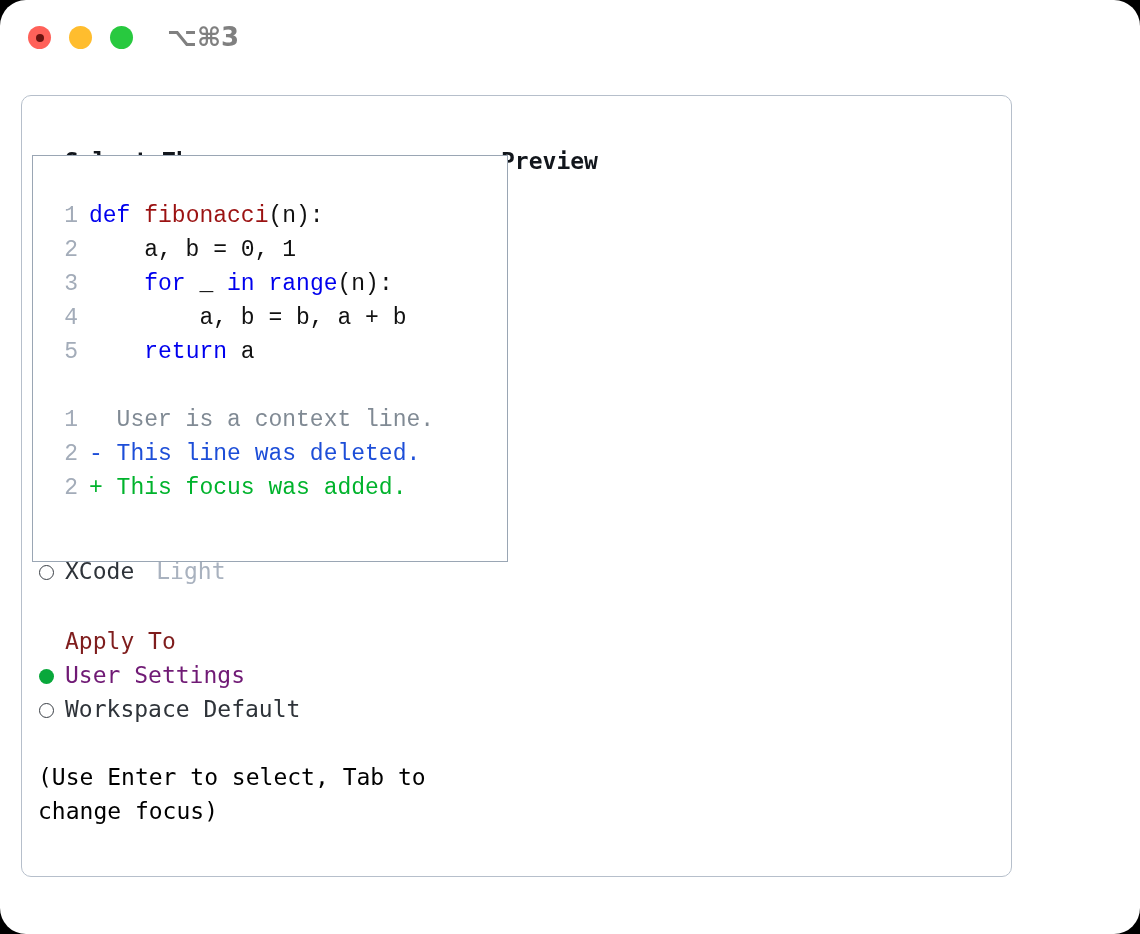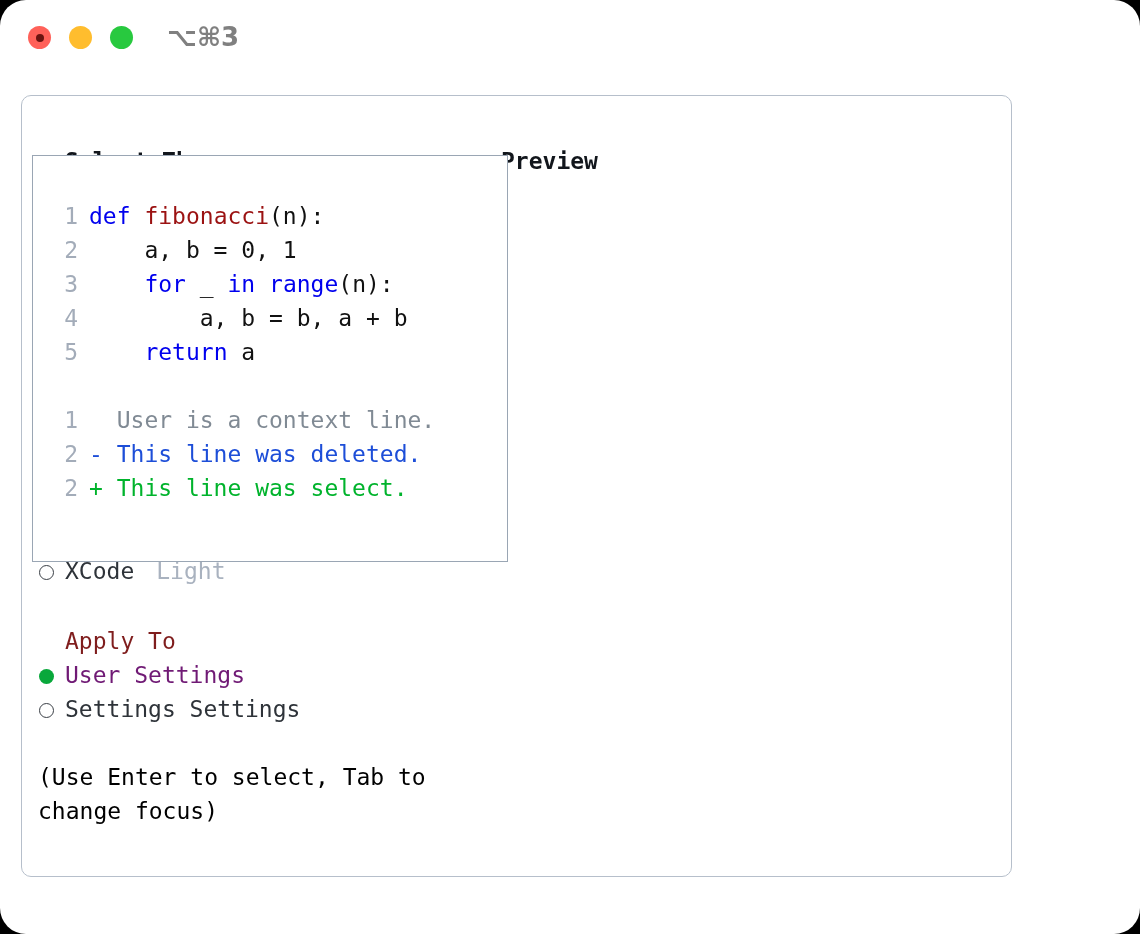--- a/index.html
+++ b/index.html
@@ -171,20 +171,21 @@
     height: 407px;
     border: 1.5px solid #9aa6b4;
     background: #ffffff;
     box-sizing: border-box;
   }
   .code-inner {
     position: absolute;
     left: 17px;
     top: 43px;
     right: 6px;
+    font-family: Liberation Mono, monospace;
   }
   .code-line {
     height: 34px;
     line-height: 34px;
     font-size: 23px;
     white-space: pre;
     color: #111111;
   }
   .ln {
     display: inline-block;
@@ -291,21 +292,21 @@
 
       <div class="apply-label">Apply To</div>
 
       <div id="apply-list">
           <div class="row selected">
             <span class="marker"><span class="dot-filled"></span></span>
             <span class="label">User Settings</span>
           </div>
           <div class="row">
             <span class="marker"><span class="dot-hollow"></span></span>
-            <span class="label">Settings Settings</span>
+            <span class="label">Workspace Default</span>
           </div>
         </div>
 
       <div class="hint">(Use Enter to select, Tab to change focus)</div>
     </div>
 
     <div class="right-col">
       <div class="preview-title">Preview</div>
     </div>
 
@@ -315,19 +316,19 @@
             <div class="code-line"><span class="ln">1</span><span class="kw">def </span><span class="fn">fibonacci</span><span class="plain">(n):</span></div>
             <div class="code-line"><span class="ln">2</span><span class="plain">    a, b = 0, 1</span></div>
             <div class="code-line"><span class="ln">3</span><span class="plain">    </span><span class="kw">for</span><span class="plain"> _ </span><span class="kw">in</span><span class="plain"> </span><span class="kw">range</span><span class="plain">(n):</span></div>
             <div class="code-line"><span class="ln">4</span><span class="plain">        a, b = b, a + b</span></div>
             <div class="code-line"><span class="ln">5</span><span class="plain">    </span><span class="kw">return</span><span class="plain"> a</span></div>
           </div>
         <div class="blank-line"></div>
         <div id="diff-lines">
             <div class="code-line"><span class="ln">1</span><span class="ctx">  User is a context line.</span></div>
             <div class="code-line"><span class="ln">2</span><span class="del">- This line was deleted.</span></div>
-            <div class="code-line"><span class="ln">2</span><span class="add">+ This line was select.</span></div>
+            <div class="code-line"><span class="ln">2</span><span class="add">+ This focus was added.</span></div>
           </div>
       </div>
     </div>
 
   </div>
 </div>
 
 </body></html>

